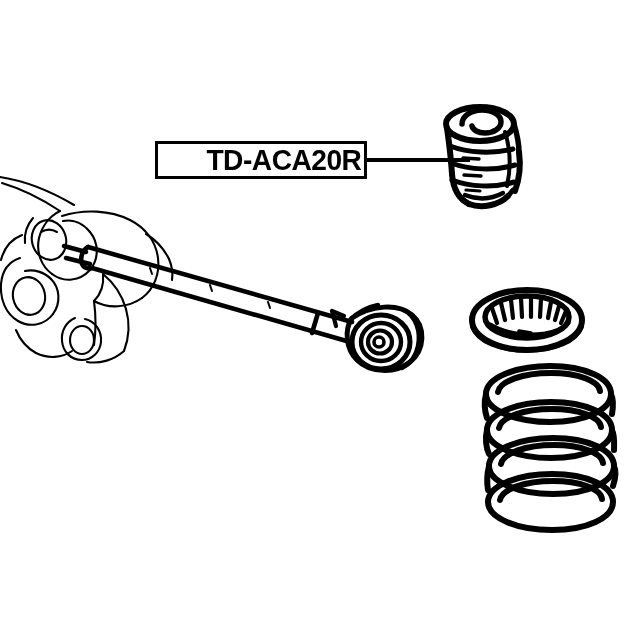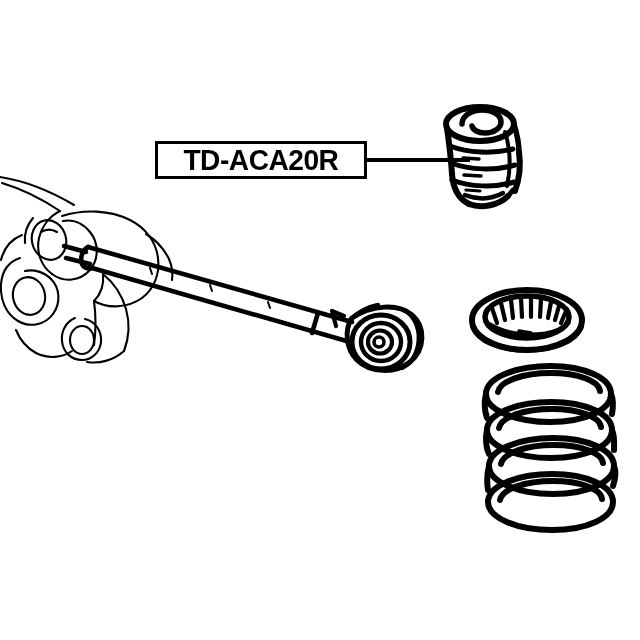--- a/index.html
+++ b/index.html
@@ -28,21 +28,21 @@
     position: absolute;
     left: 155px;
     top: 141px;
     width: 212px;
     height: 38px;
     box-sizing: border-box;
     border: 3px solid #000000;
     background: #ffffff;
     display: flex;
     align-items: center;
-    justify-content: center;
+    justify-content: flex-end;
   }
   .part-label-text {
     font-family: "Liberation Sans", sans-serif;
     font-weight: bold;
     font-size: 29px;
     letter-spacing: -0.5px;
     color: #000000;
     line-height: 1;
     white-space: nowrap;
     transform: scaleX(0.97);

